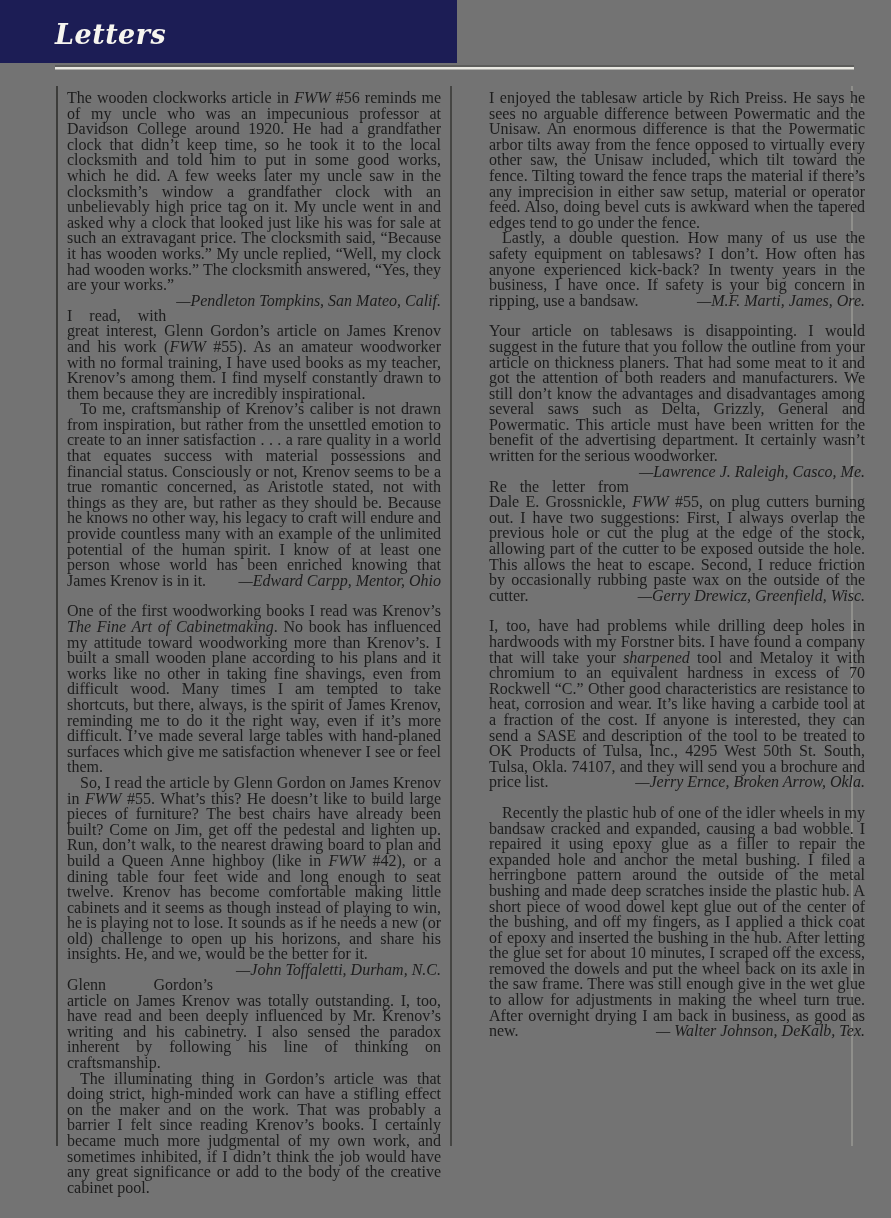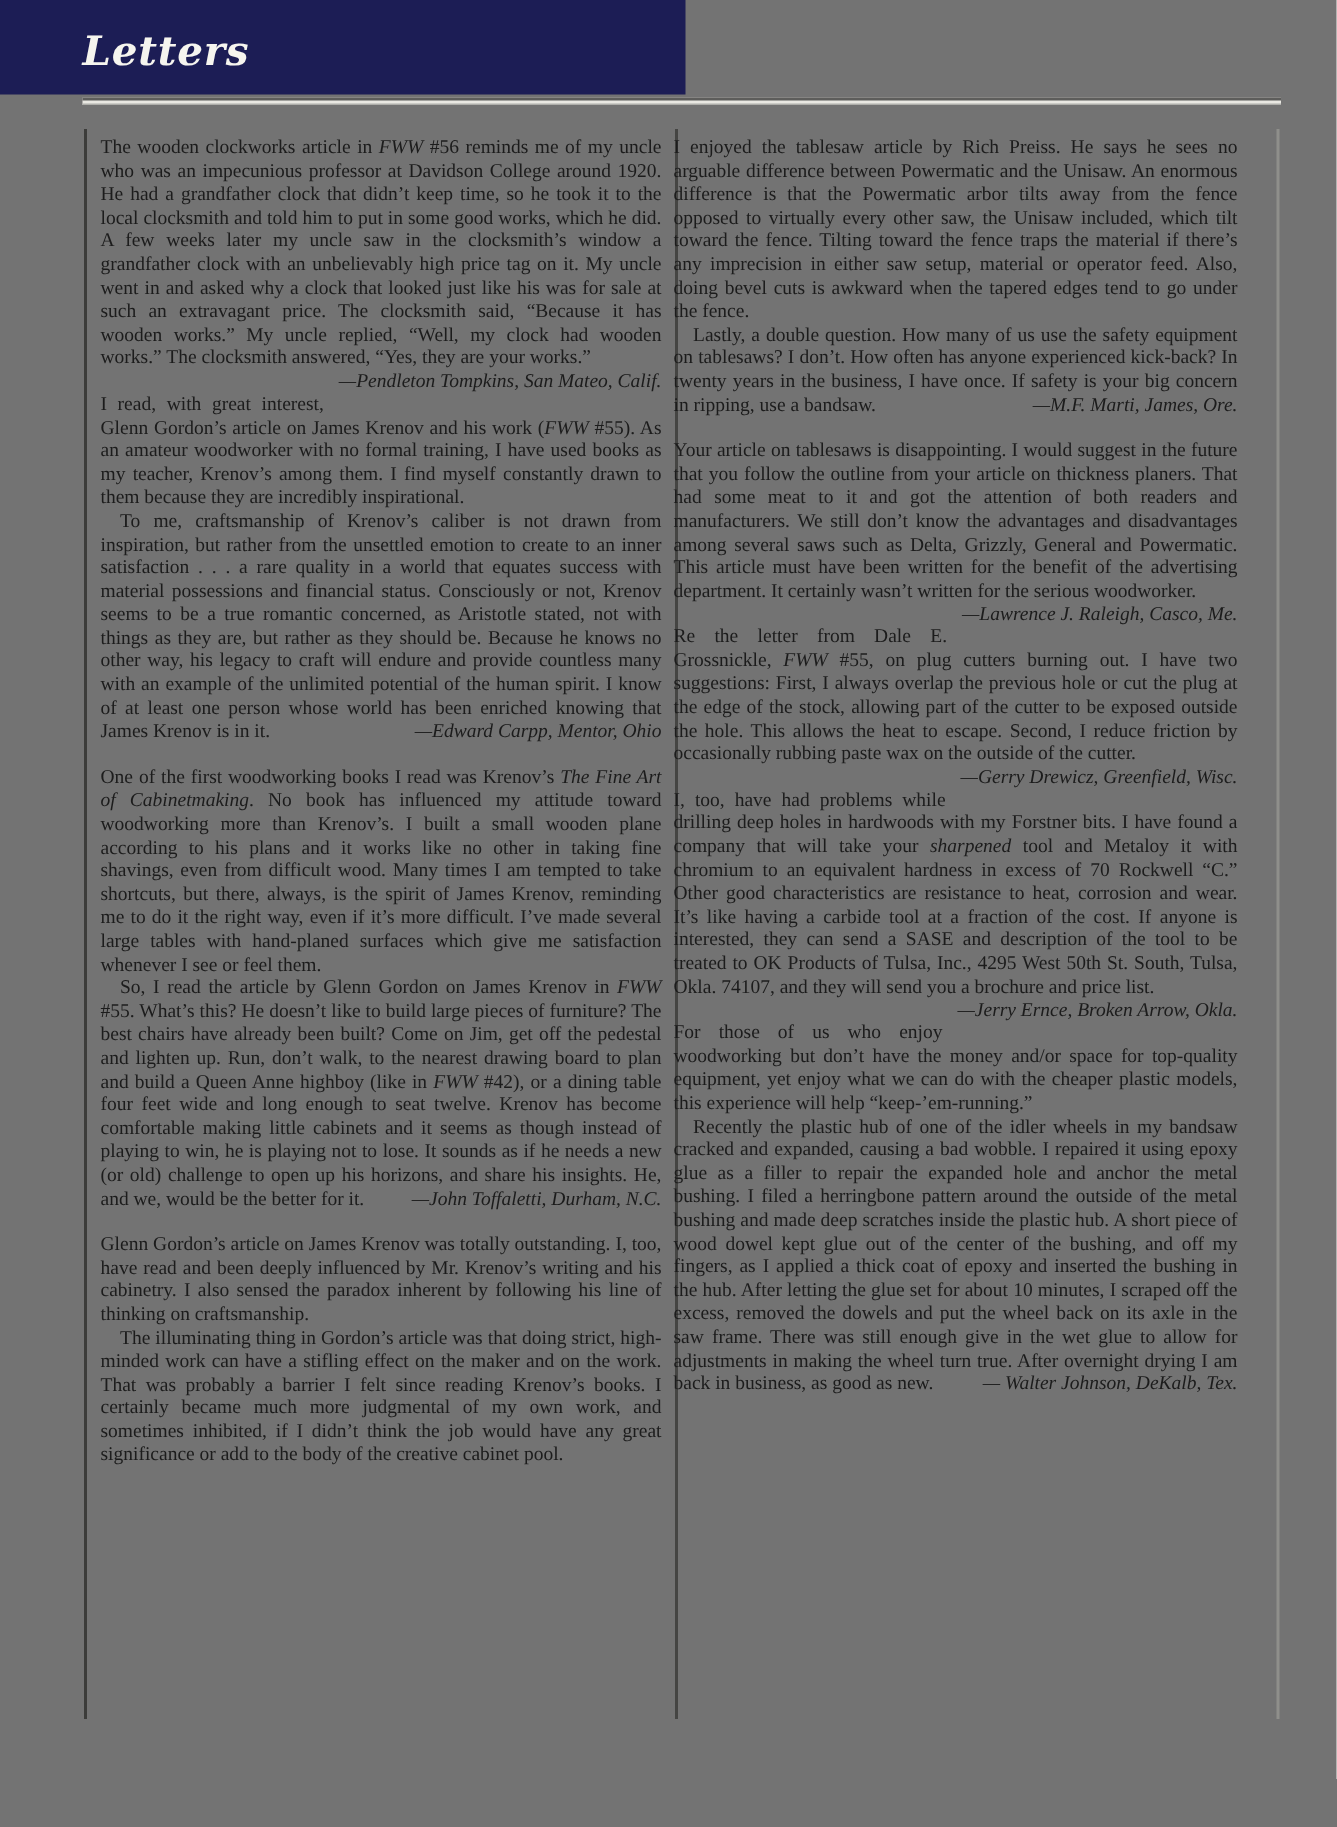--- a/index.html
+++ b/index.html
@@ -49,25 +49,25 @@
     height: 1060px;
   }
   .vrule-left   { left: 56px;  background: #3c3c3a; }
   .vrule-center { left: 450px; background: #454543; }
   .vrule-right  { left: 851px; background: #8f8f8b; }
   
   .col {
     position: absolute;
     top: 90px;
     text-align: justify;
-    font-size: 13px;
+    font-size: 16px;
     line-height: 15.6px;
   }
   .col-1 { left: 67px;  width: 374px; }
-  .col-2 { left: 449px; width: 376px; }
+  .col-2 { left: 489px; width: 376px; }
   .letter { margin: 0 0 15px 0; }
   .letter p { margin: 0; }
   .letter p.indent { text-indent: 13px; }
   .sig {
     float: right;
     font-style: italic;
     margin-left: 10px;
   }
   
   .footer {
@@ -120,19 +120,18 @@
       <div class="letter">
         <p>Your article on tablesaws is disappointing. I would suggest in the future that you follow the outline from your article on thickness planers. That had some meat to it and got the attention of both readers and manufacturers. We still don’t know the advantages and disadvantages among several saws such as Delta, Grizzly, General and Powermatic. This article must have been written for the benefit of the advertising department. It certainly wasn’t written for the serious woodworker.<span class="sig">—Lawrence J. Raleigh, Casco, Me.</span></p>
       </div>
       <div class="letter">
         <p>Re the letter from Dale E. Grossnickle, <i>FWW</i> #55, on plug cutters burning out. I have two suggestions: First, I always overlap the previous hole or cut the plug at the edge of the stock, allowing part of the cutter to be exposed outside the hole. This allows the heat to escape. Second, I reduce friction by occasionally rubbing paste wax on the outside of the cutter.<span class="sig">—Gerry Drewicz, Greenfield, Wisc.</span></p>
       </div>
       <div class="letter">
         <p>I, too, have had problems while drilling deep holes in hardwoods with my Forstner bits. I have found a company that will take your <i>sharpened</i> tool and Metaloy it with chromium to an equivalent hardness in excess of 70 Rockwell “C.” Other good characteristics are resistance to heat, corrosion and wear. It’s like having a carbide tool at a fraction of the cost. If anyone is interested, they can send a SASE and description of the tool to be treated to OK Products of Tulsa, Inc., 4295 West 50th St. South, Tulsa, Okla. 74107, and they will send you a brochure and price list.<span class="sig">—Jerry Ernce, Broken Arrow, Okla.</span></p>
       </div>
       <div class="letter">
-        <p>For those of us who enjoy woodworking but don’t have the money and/or space for top-quality equipment, yet enjoy what we can do with the cheaper plastic models, this experience will help “keep-’em-running.”</p>
         <p class="indent">Recently the plastic hub of one of the idler wheels in my bandsaw cracked and expanded, causing a bad wobble. I repaired it using epoxy glue as a filler to repair the expanded hole and anchor the metal bushing. I filed a herringbone pattern around the outside of the metal bushing and made deep scratches inside the plastic hub. A short piece of wood dowel kept glue out of the center of the bushing, and off my fingers, as I applied a thick coat of epoxy and inserted the bushing in the hub. After letting the glue set for about 10 minutes, I scraped off the excess, removed the dowels and put the wheel back on its axle in the saw frame. There was still enough give in the wet glue to allow for adjustments in making the wheel turn true. After overnight drying I am back in business, as good as new.<span class="sig">— Walter Johnson, DeKalb, Tex.</span></p>
       </div>
     </div>
 
 
 </div>
 
 </body></html>

